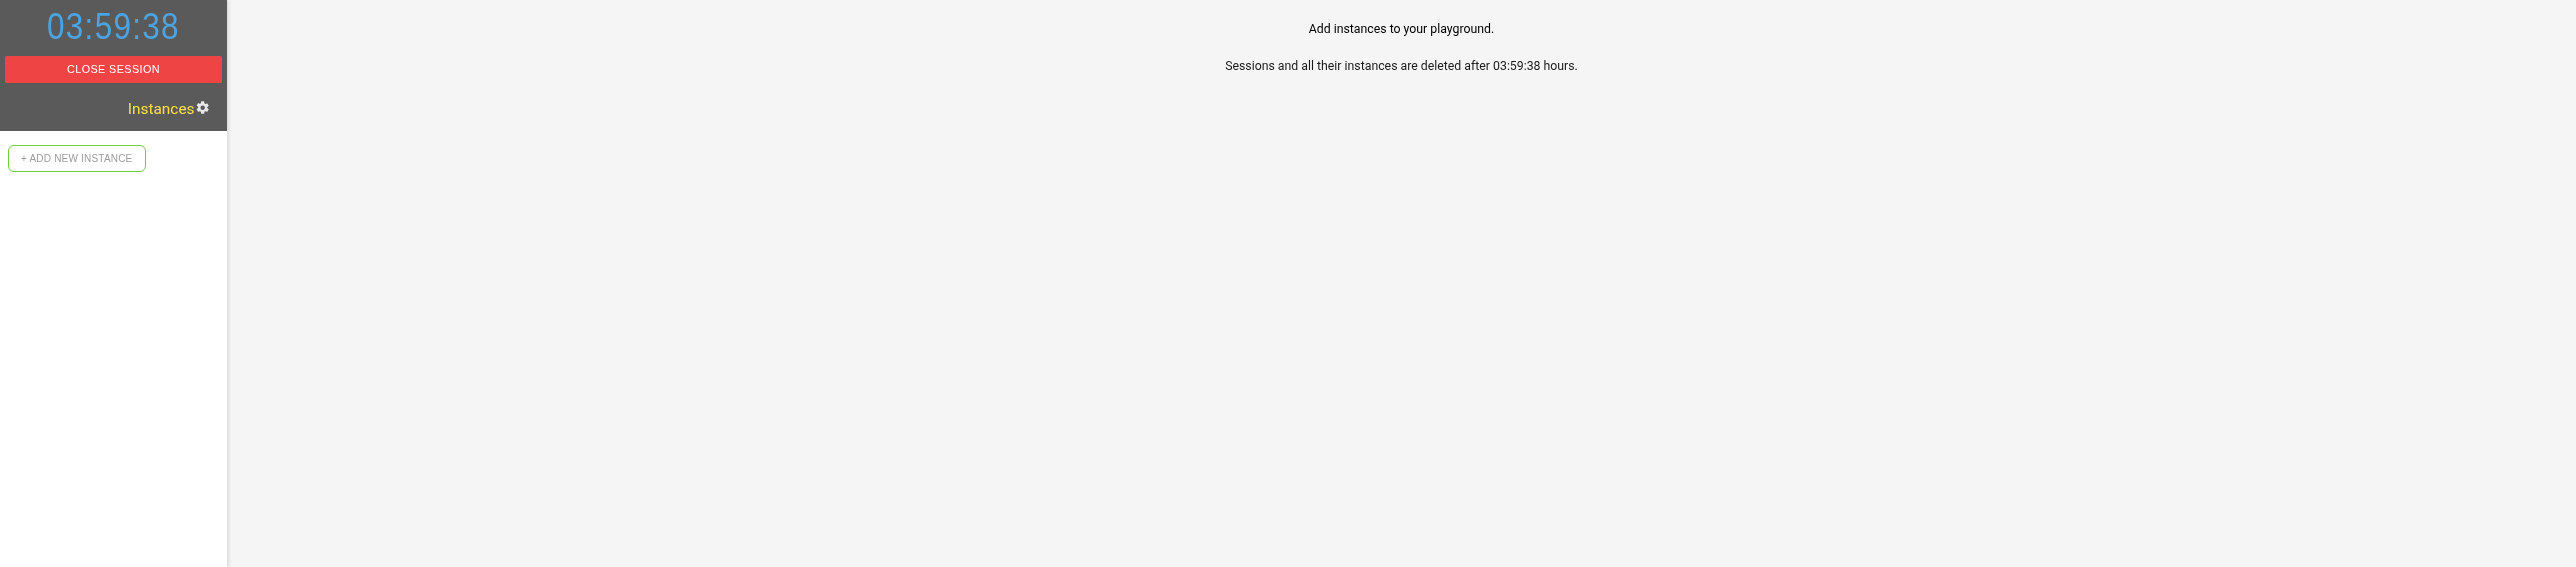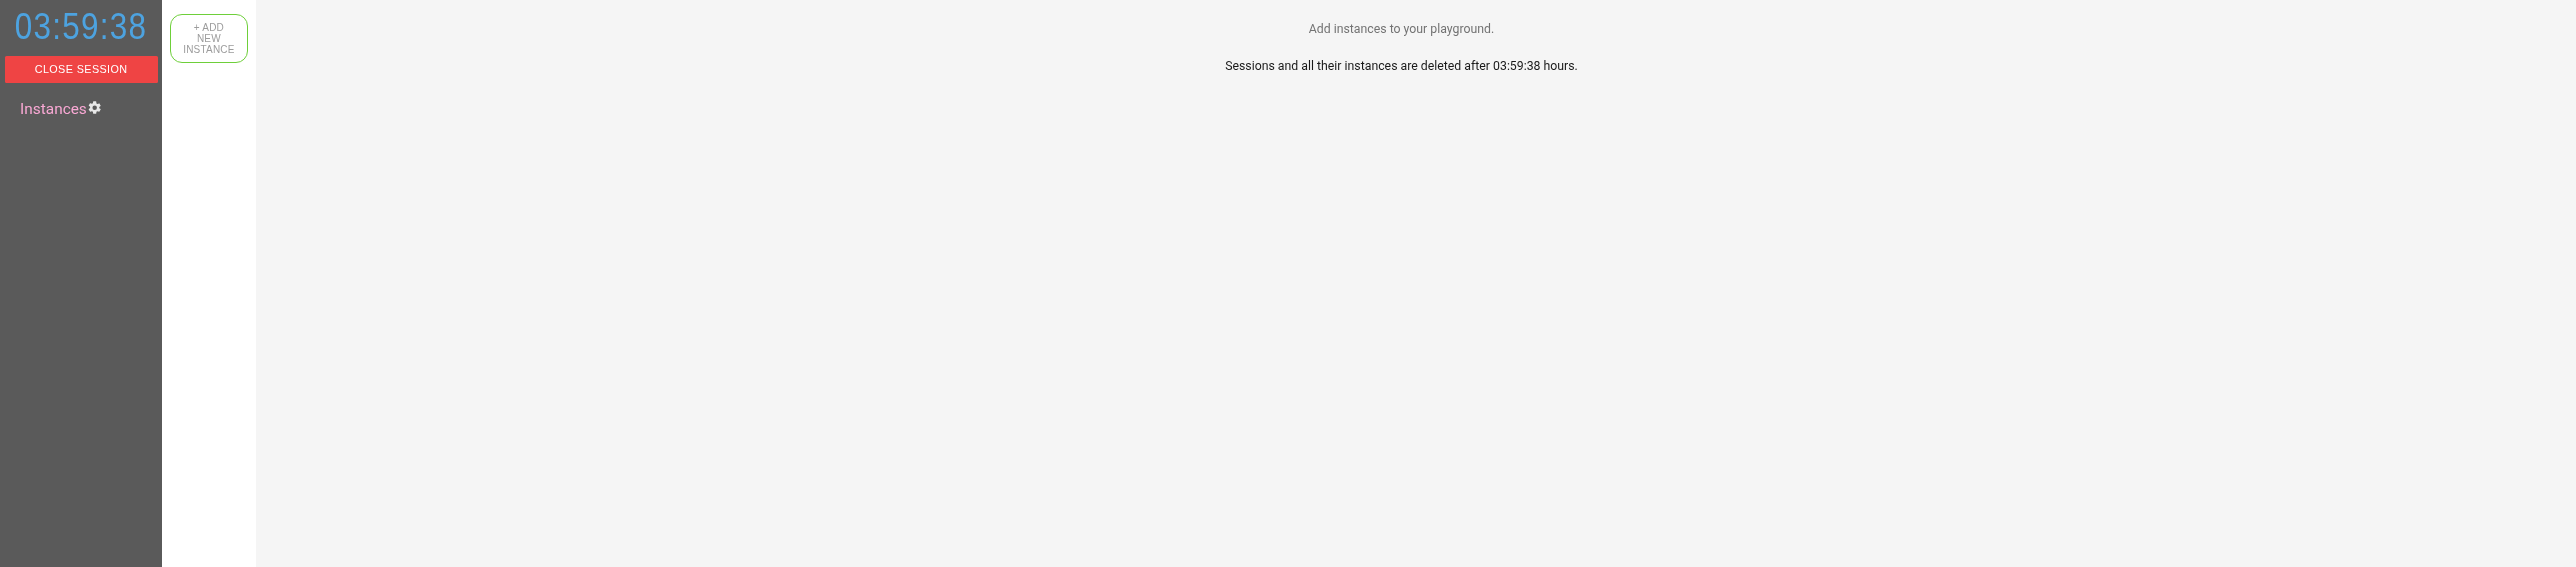--- a/index.html
+++ b/index.html
@@ -3,21 +3,21 @@
 <meta charset="utf-8">
 <style>
   * { box-sizing: border-box; margin: 0; padding: 0; }
   html, body { width: 100%; height: 100%; font-family: -apple-system, BlinkMacSystemFont, "Segoe UI", Roboto, Helvetica, Arial, sans-serif; }
   body { display: flex; background: #f5f5f5; min-height: 567px; }
 
   .sidebar {
     width: 227px;
     background: #ffffff;
     display: flex;
-    flex-direction: row;
+    flex-direction: column;
     box-shadow: 1.5px 0 3.1px rgba(0,0,0,0.1);
     flex-shrink: 0;
   }
 
   .sidebar-top {
     background: #5a5a5a;
     display: flex;
     flex-direction: column;
     padding: 0 3.1px 0 3.1px;
   }
@@ -43,58 +43,58 @@
     letter-spacing: 0.4px;
     padding: 7.7px 0;
     margin: 0 1.5px 4.6px 1.5px;
     cursor: pointer;
     border-radius: 1.5px;
   }
 
   .instances-header {
     display: flex;
     align-items: center;
-    justify-content: flex-start;
+    justify-content: flex-end;
     padding: 12.3px 14px 12.3px 17px;
-    color: #f9a8d4;
+    color: #fde047;
   }
   .instances-header-label {
     font-size: 15.4px;
     font-weight: 400;
   }
   .gear-icon { width: 15.4px; height: 15.4px; fill: #e8e8e8; cursor: pointer; }
 
   .sidebar-body {
     background: #ffffff;
     flex: 1;
     padding: 14px 7.7px;
   }
 
   .add-instance-btn {
     border: 1.5px solid #6ecf3a;
     background: #ffffff;
     color: #9c9c9c;
-    border-radius: 12px;
+    border-radius: 6px;
     font-size: 10px;
     font-weight: 500;
     letter-spacing: 0.2px;
     padding: 7px 12.3px;
     cursor: pointer;
     display: inline-block;
   }
 
   .main {
     flex: 1;
     padding: 21.5px 31px;
     text-align: center;
   }
   .main-line1 {
     font-size: 12.3px;
     font-weight: 400;
-    color: #737373;
+    color: #000000;
     margin-bottom: 23px;
   }
   .main-line2 {
     font-size: 12.3px;
     font-weight: 400;
     color: #1a1a1a;
   }
 </style>
 </head>
 <body>

